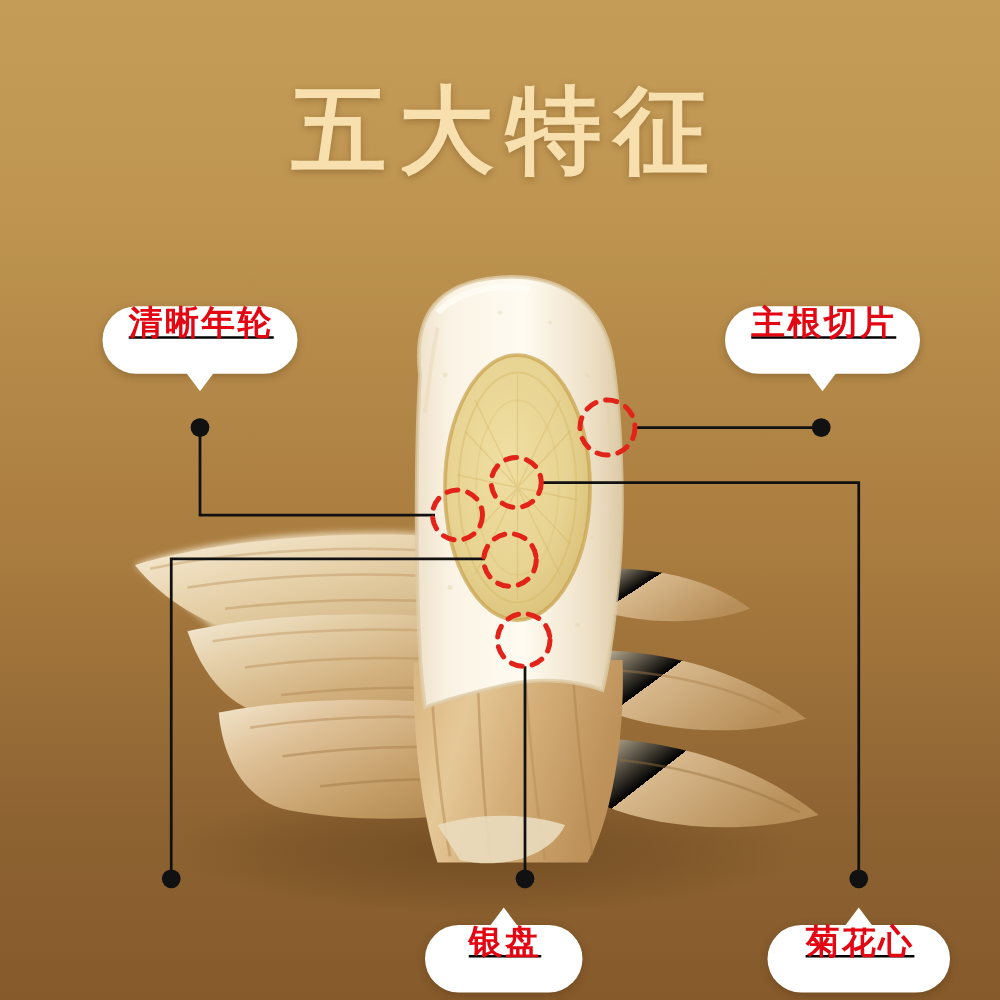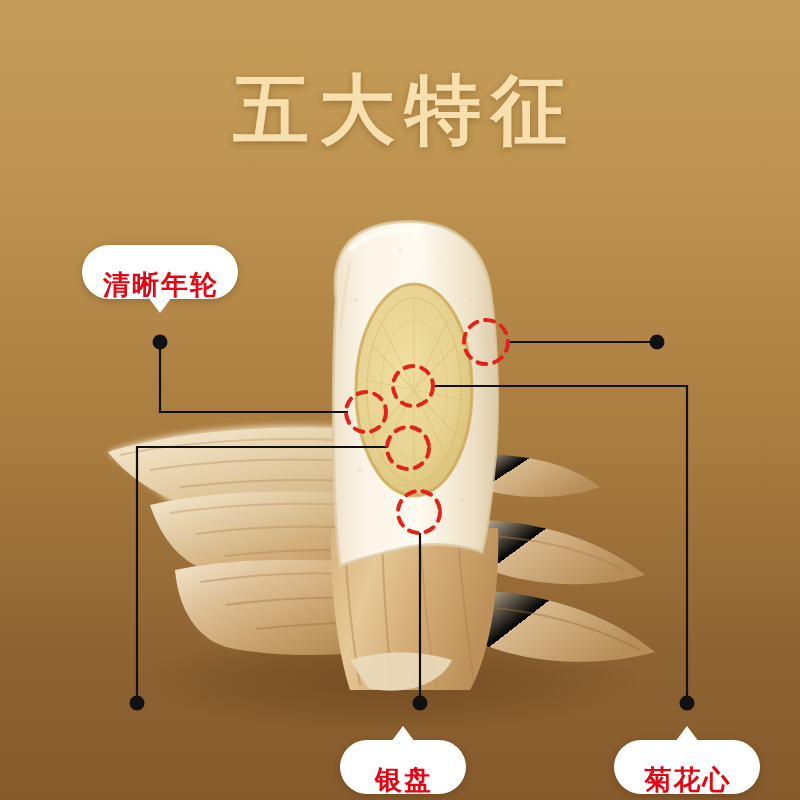--- a/index.html
+++ b/index.html
@@ -14,21 +14,21 @@
     background:linear-gradient(180deg,#C49C58 0%,#BE9450 22%,#A97C3F 55%,#8E6332 82%,#865A2B 100%);
     overflow:hidden;
   }
 
   
   .title-wrap {
     position:absolute; left:0; right:0; top:72px;
     text-align:center; z-index:6;
   }
   .main-title {
-    font-family:Liberation Sans, sans-serif;
+    font-family:Liberation Mono, monospace;
     font-size:76px; line-height:1.0; font-weight:700;
     letter-spacing:10px; text-indent:10px;
     color:#F7DFAE;
     text-shadow:0 2px 6px rgba(90,55,15,.35);
   }
   .sub-title {
     margin-top:20px;
     font-family:"Liberation Serif","DejaVu Serif",serif;
     font-size:33px; font-weight:400;
     letter-spacing:5px; text-indent:5px;
@@ -41,22 +41,23 @@
 
   
   #lines { position:absolute; left:0; top:0; width:800px; height:800px; z-index:5; }
 
   
   .pill {
     position:absolute; z-index:7;
     background:#FFFFFF;
     border-radius:999px;
     box-shadow:0 2px 7px rgba(60,35,10,.28);
-    display:flex; align-items:flex-end; justify-content:center;
+    display:flex; align-items:flex-start; justify-content:center;
     white-space:nowrap;
+    text-decoration:underline;
   }
   .pill span {
     color:#E30613;
     font-family:"Liberation Serif","DejaVu Serif",serif;
     font-weight:700;
     font-size:27px;
     letter-spacing:2px; text-indent:2px;
     line-height:1;
   }
 
@@ -252,20 +253,24 @@
 
   <div class="title-wrap">
     <div class="main-title">五大特征</div>
   </div>
 
   <div class="pill down pill-ql">
     <span>清晰年轮</span>
     <i class="tail"></i>
   </div>
 
+  <div class="pill down pill-zg">
+    <span>主根切片</span>
+    <i class="tail"></i>
+  </div>
 
 
   <div class="pill up pill-jh">
     <span>菊花心</span>
     <i class="tail"></i>
   </div>
 
   <div class="pill up pill-yp">
     <span>银盘</span>
     <i class="tail"></i>

